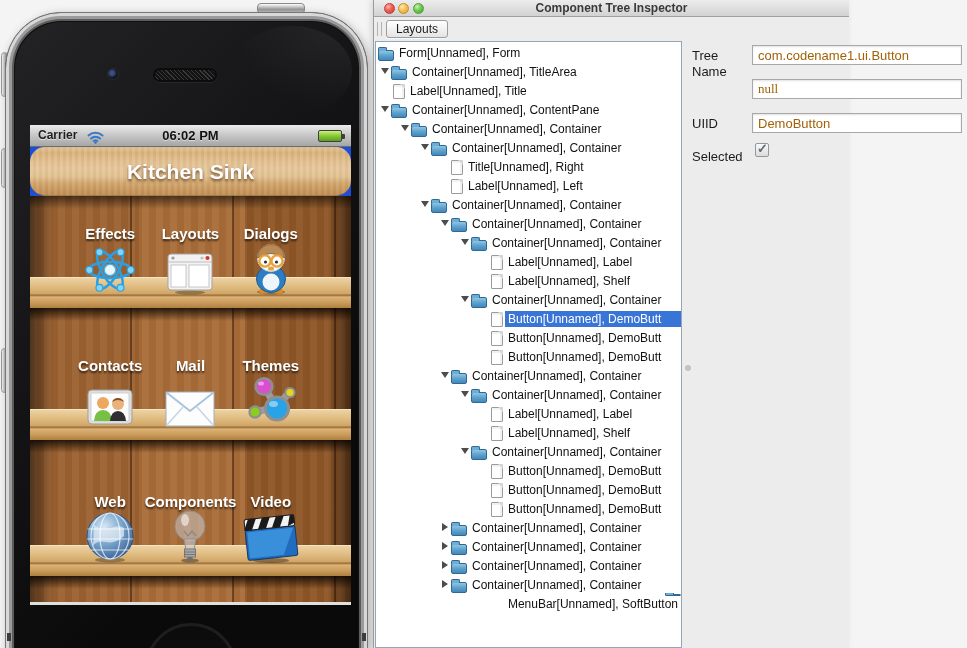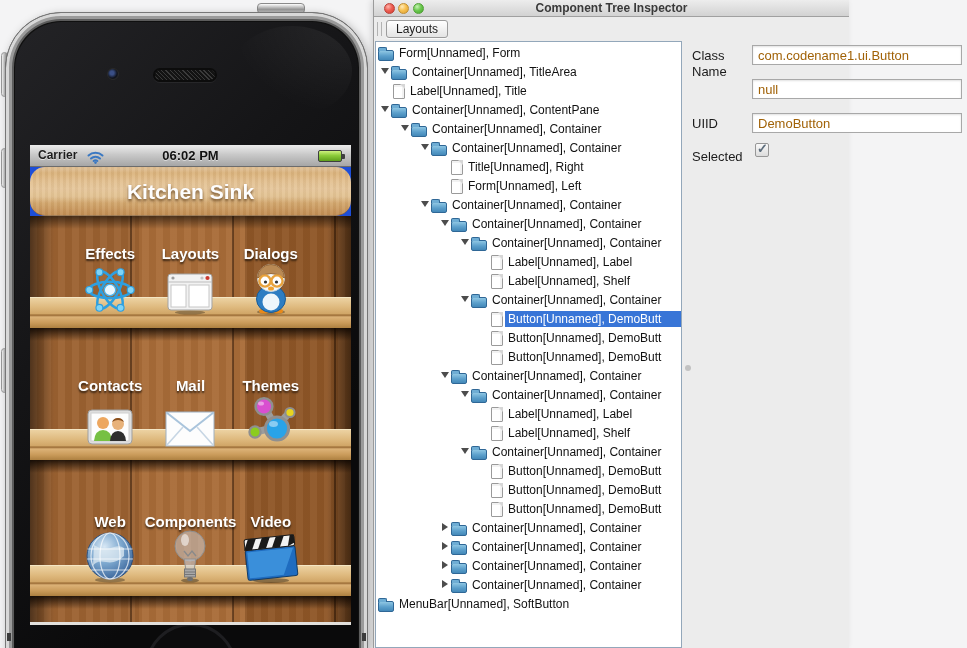--- a/index.html
+++ b/index.html
@@ -22,21 +22,21 @@
   .camera{position:absolute;left:102px;top:56px;width:12px;height:12px;border-radius:50%;
     background:radial-gradient(circle at 40% 40%,#3a4f86 0 22%,#10131c 60%,#262626);border:1px solid #2a2a2a;}
   .speaker{position:absolute;left:148px;top:56px;width:64px;height:14px;border-radius:8px;
     background:repeating-linear-gradient(45deg,#131313 0 2px,#3a3a3a 2px 3px);border:2px solid #0c0c0c;
     box-shadow:0 1px 0 rgba(255,255,255,.06);}
   .home-ring{position:absolute;left:140px;top:611px;width:92px;height:92px;border-radius:50%;
     border:3px solid #1e1e21;background:#0c0c0d;}
   .antenna-seam{position:absolute;width:4px;height:8px;background:#3c3c3c;}
 
   
-  .screen{position:absolute;left:30px;top:125px;width:321px;height:480px;background:#1d4ed8;overflow:hidden;margin-top:20px;}
+  .screen{position:absolute;left:30px;top:125px;width:321px;height:480px;background:#1d4ed8;overflow:hidden;}
   .status-bar{position:absolute;left:0;top:0;width:100%;height:22px;
     background:linear-gradient(180deg,#ececec 0,#c9c9c9 45%,#a6a6a6 100%);
     border-bottom:1px solid #6c6c6c;}
   .carrier{position:absolute;left:8px;top:3px;font-size:12px;font-weight:bold;color:#1d1d1d;
     text-shadow:0 1px 0 rgba(255,255,255,.55);}
   .wifi{position:absolute;left:57px;top:5px;}
   .time{position:absolute;left:50%;transform:translateX(-50%);top:3px;font-size:13px;font-weight:bold;color:#111;
     text-shadow:0 1px 0 rgba(255,255,255,.5);}
   .battery{position:absolute;right:9px;top:5px;width:24px;height:12px;border:1px solid #3e3e3e;border-radius:2px;
     background:linear-gradient(180deg,#cdf07e 0,#8ccb3a 45%,#5f9f1c 100%);}
@@ -389,21 +389,21 @@
           <span class="tree-label">Container[Unnamed], Container</span>
         </div>
         <div class="tree-row" style="padding-left: 62px;">
           <span class="tree-arrow none"></span>
           <span class="tree-ico-file"></span>
           <span class="tree-label">Title[Unnamed], Right</span>
         </div>
         <div class="tree-row" style="padding-left: 62px;">
           <span class="tree-arrow none"></span>
           <span class="tree-ico-file"></span>
-          <span class="tree-label">Form[Unnamed], Left</span>
+          <span class="tree-label">Label[Unnamed], Left</span>
         </div>
         <div class="tree-row" style="padding-left: 42px;">
           <span class="tree-arrow expanded"></span>
           <span class="tree-ico-folder"></span>
           <span class="tree-label">Container[Unnamed], Container</span>
         </div>
         <div class="tree-row" style="padding-left: 62px;">
           <span class="tree-arrow expanded"></span>
           <span class="tree-ico-folder"></span>
           <span class="tree-label">Container[Unnamed], Container</span>
@@ -496,32 +496,32 @@
         <div class="tree-row" style="padding-left: 62px;">
           <span class="tree-arrow collapsed"></span>
           <span class="tree-ico-folder"></span>
           <span class="tree-label">Container[Unnamed], Container</span>
         </div>
         <div class="tree-row" style="padding-left: 62px;">
           <span class="tree-arrow collapsed"></span>
           <span class="tree-ico-folder"></span>
           <span class="tree-label">Container[Unnamed], Container</span>
         </div>
-        <div class="tree-row" style="padding-left: 2px;">
+        <div class="tree-row" style="padding-left: 2px; flex-direction: column;">
           <span class="tree-ico-folder"></span>
           <span class="tree-label">MenuBar[Unnamed], SoftButton</span>
         </div>
       </div>
 
     <div class="split-nub"></div>
 
     <div id="props">
       <div class="props-label" style="top:149px;">Selected</div>
       <div class="checkbox checked"></div>
-    <div class="props-label" style="top: 48px;">Class</div>
+    <div class="props-label" style="top: 48px;">Tree</div>
         <input class="props-field" value="com.codename1.ui.Button" style="top: 45px;">
         <div class="props-label" style="top: 64px;">Name</div>
-        <input class="props-field" value="null" style="top: 79px;">
+        <input class="props-field" value="null" style="top: 79px; font-family: Liberation Serif, serif;">
         <div class="props-label" style="top: 116px;">UIID</div>
         <input class="props-field" value="DemoButton" style="top: 113px;">
       </div>
   </div>
 </div>
 
 </body></html>

